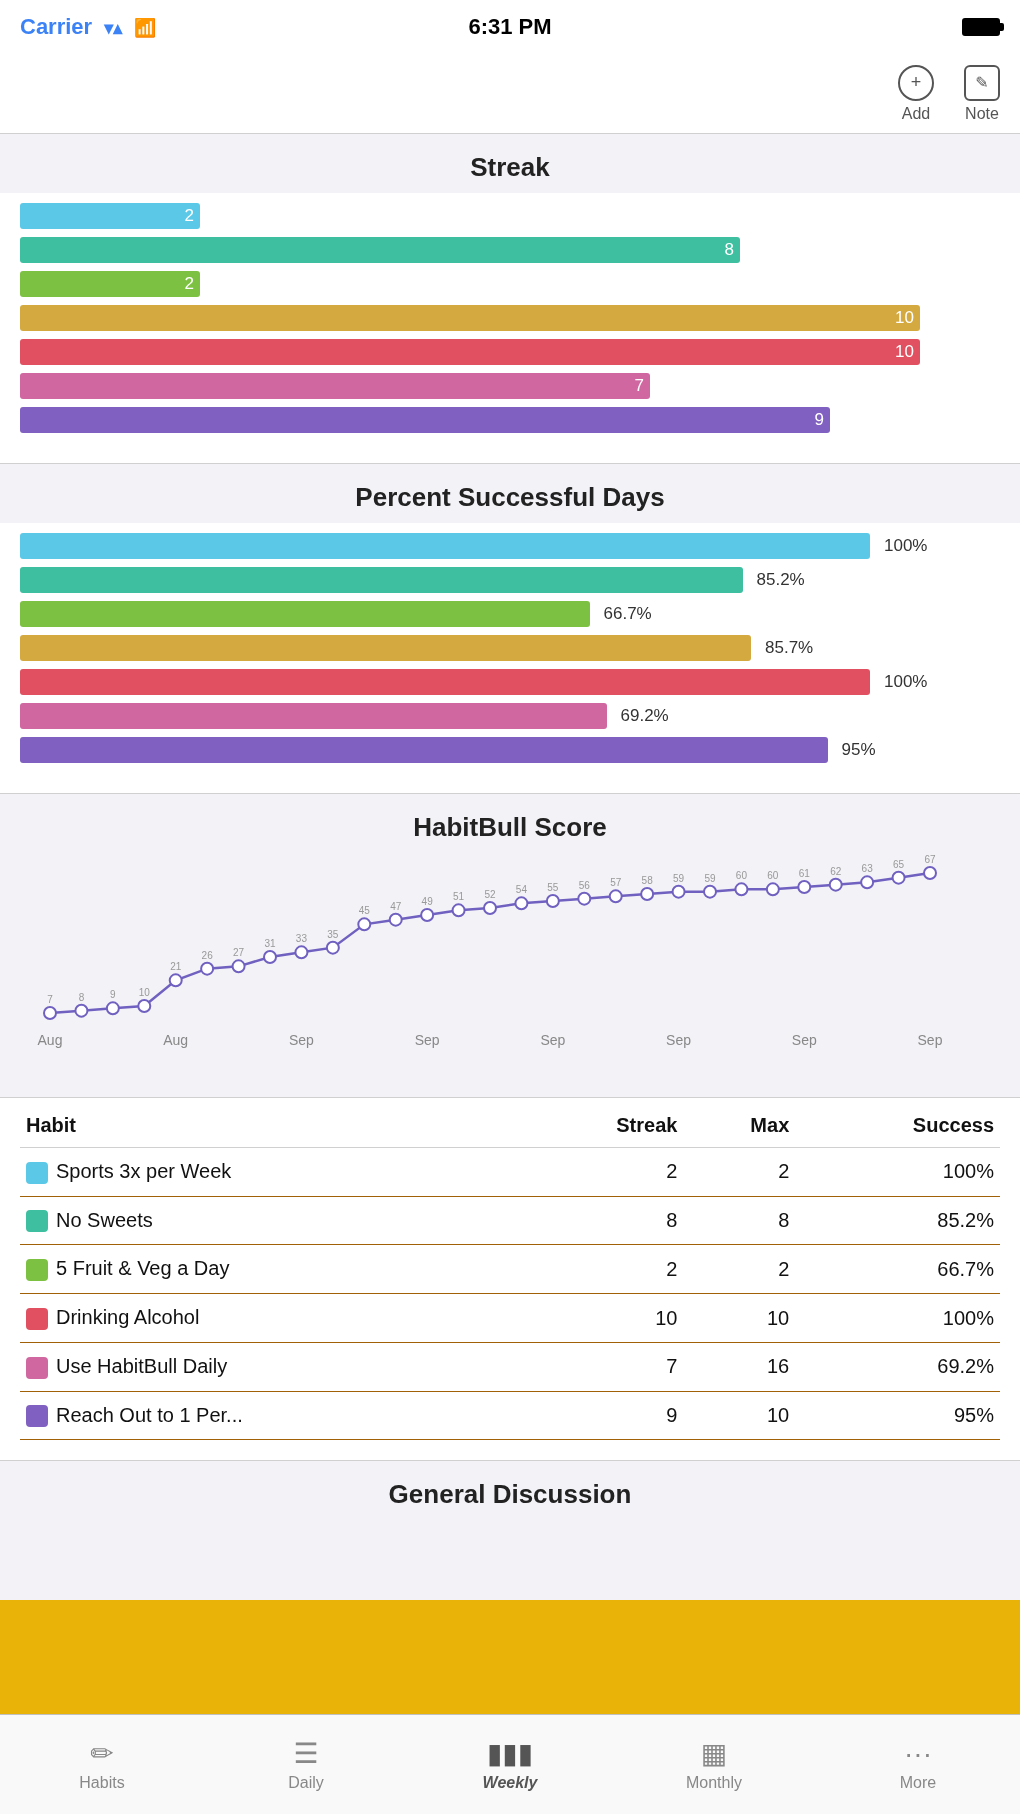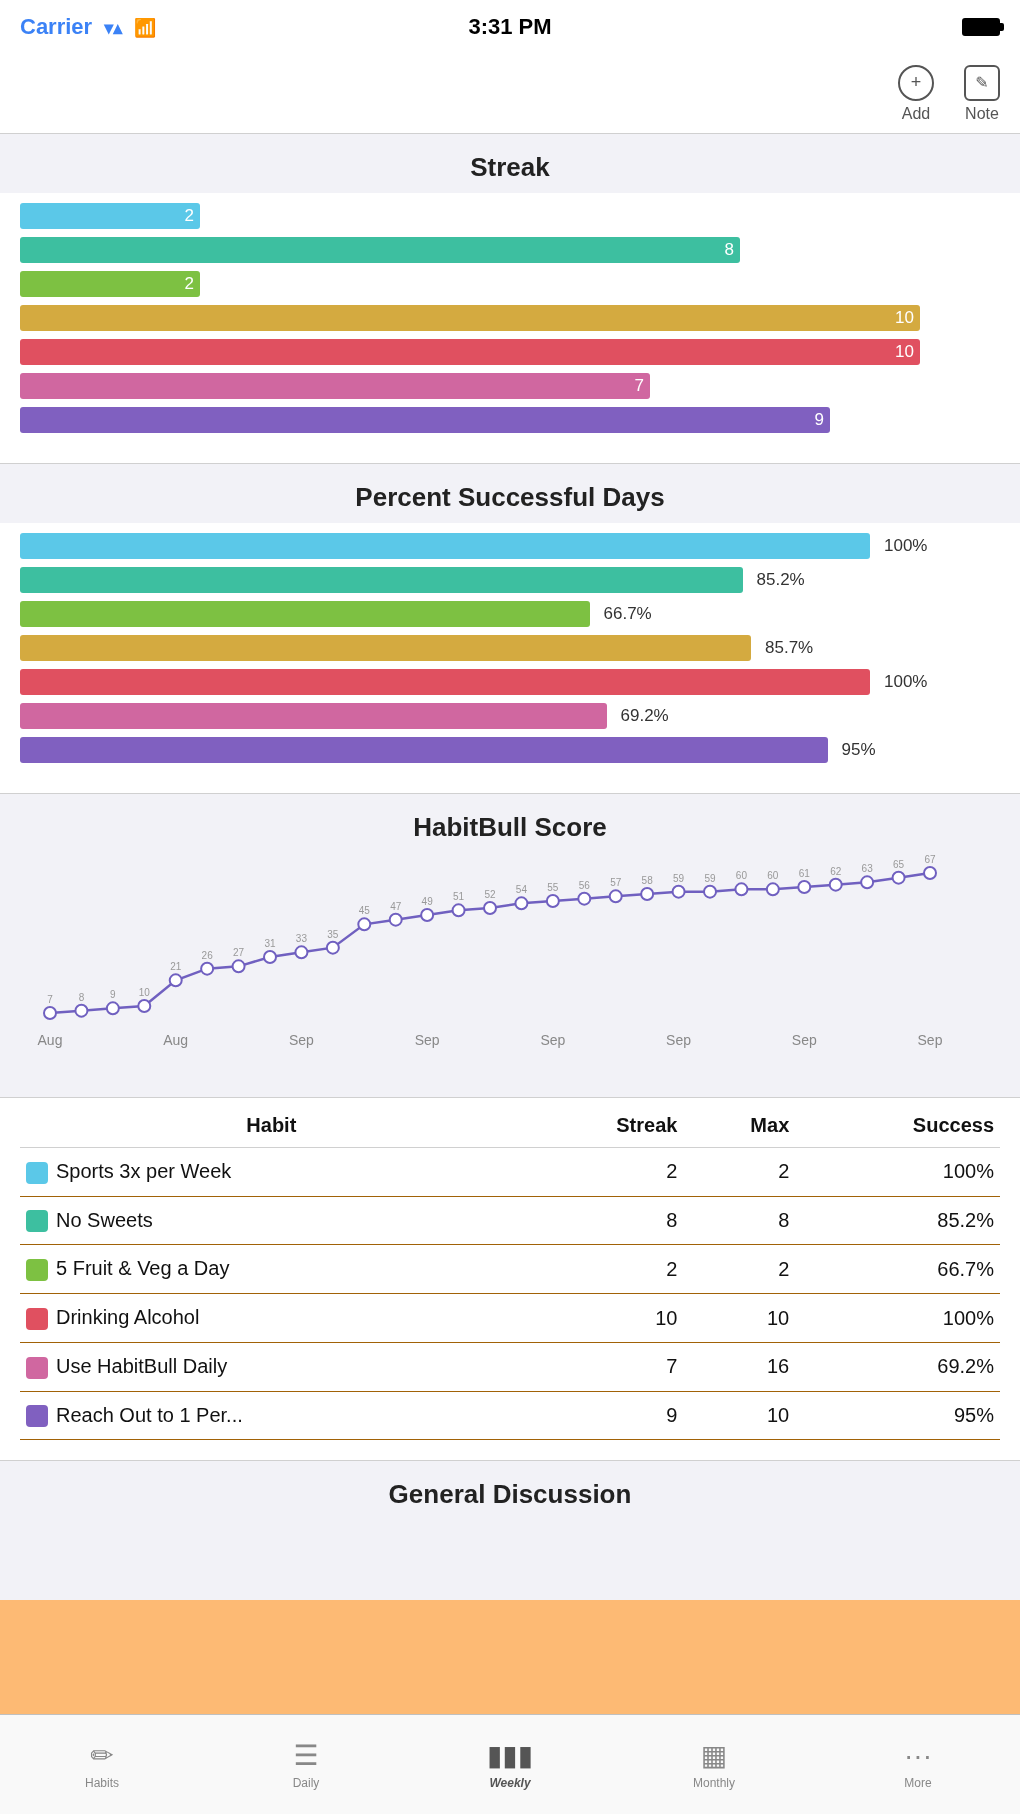--- a/index.html
+++ b/index.html
@@ -98,21 +98,21 @@
     .nav-btn-label {
       font-size: 16px;
       color: #555;
     }
 
     
     .content {
       width: 100%;
       height: calc(1814px - 54px - 80px - 100px);
       overflow-y: auto;
-      background: #fdba74;
+      background: #eab308;
     }
 
     
     .section-title {
       text-align: center;
       font-size: 26px;
       font-weight: 700;
       color: #222;
       padding: 18px 0 10px;
       background: #f2f2f7;
@@ -164,21 +164,21 @@
     
     .table-section {
       background: #fff;
       padding: 0 20px;
     }
     .habit-table {
       width: 100%;
       border-collapse: collapse;
     }
     .habit-table th {
-      text-align: center;
+      text-align: left;
       font-size: 20px;
       font-weight: 700;
       color: #111;
       padding: 16px 6px 10px;
       border-bottom: 1px solid #d0d0d0;
     }
     .habit-table th.right {
       text-align: right;
     }
     .habit-table td {
@@ -226,21 +226,21 @@
       cursor: pointer;
     }
     .tab-icon {
       font-size: 28px;
       color: #888;
     }
     .tab-icon.active {
       color: #555;
     }
     .tab-label {
-      font-size: 12px;
+      font-size: 16px;
       color: #888;
     }
     .tab-label.active {
       color: #555;
       font-weight: 600;
       font-style: italic;
     }
 
     .divider-line {
       width: 100%;
@@ -259,21 +259,21 @@
 </head>
 <body>
 
 <div class="status-bar">
   <div class="status-left">
     <span>Carrier</span>
     <span style="margin-left:6px; font-size:18px;">▾▴</span>
     
     <span style="margin-left:6px; font-size:18px;">📶</span>
   </div>
-  <div class="status-center">3:31 PM</div>
+  <div class="status-center">6:31 PM</div>
   <div class="status-right">
     <div class="battery"></div>
   </div>
 </div>
 
 <div class="nav-bar">
   <div class="nav-btn">
     <div class="nav-btn-icon">+</div>
     <span class="nav-btn-label">Add</span>
   </div>

